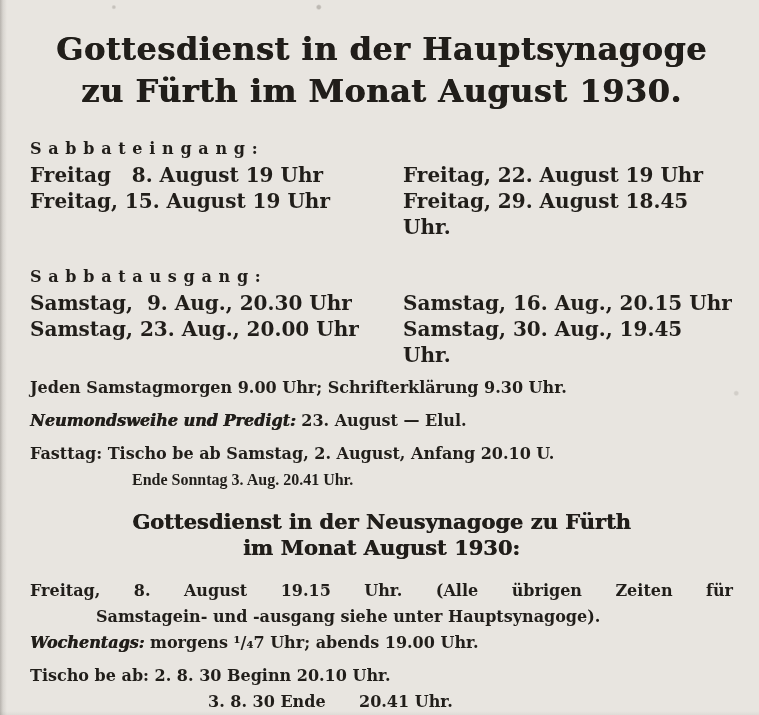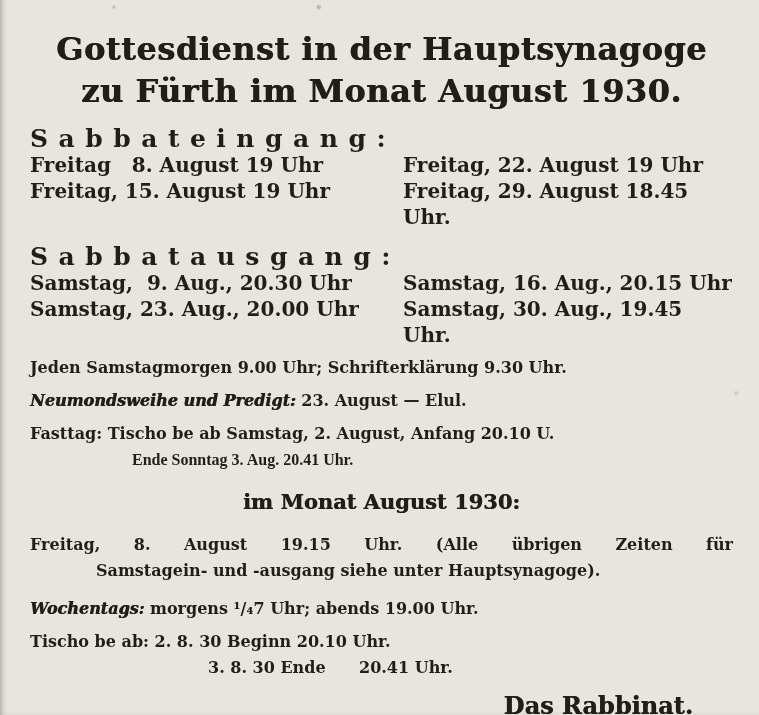--- a/index.html
+++ b/index.html
@@ -24,31 +24,31 @@
   .main-title{
     margin:4px 0 0 0;
     text-align:center;
     font-size:32px;
     line-height:42px;
     letter-spacing:.5px;
     text-shadow:.6px 0 0 currentColor;
   }
   .main-title span{display:block;}
   .spaced-heading{
-    font-size:25px;
+    font-size:16px;
     line-height:26px;
     letter-spacing:.42em;
-    margin-top:14px;
+    margin-top:24px;
   }
   .body-line{font-size:16px;line-height:26px;}
   .two-col{display:flex;font-size:20px;line-height:26px;gap:19px;}
   .two-col .col-left{width:354px;flex:0 0 auto;}
   .two-col .col-right{flex:1 1 auto;}
   .gap-sm{margin-top:7px;}
-  .gap-md{margin-top:12px;}
+  .gap-md{}
   .xb{text-shadow:.6px 0 0 currentColor;font-style:italic;}
   .hang-fasttag{margin-left:102px;font-family:Liberation Serif, serif;}
   .hang-freitag{margin-left:66px;}
   .hang-tischo{margin-left:178px;}
   .sub-title{
     text-align:center;
     font-size:21px;
     line-height:26px;
     margin-top:16px;
     text-shadow:.5px 0 0 currentColor;
@@ -103,20 +103,21 @@
   </div>
 
   <div>
     <div class="body-line gap-sm">
       <span class="t">Fasttag:</span><span class="t"> Tischo be ab Samstag, 2. August, Anfang 20.10 U.</span>
     </div>
     <div class="body-line hang-fasttag t">Ende Sonntag 3. Aug. 20.41 Uhr.</div>
   </div>
 
   <h2 class="sub-title">
+    <span class="t">Gottesdienst in der Neusynagoge zu Fürth</span>
     <span class="t">im Monat August 1930:</span>
   </h2>
 
   <div>
     <span class="body-line gap-sm justify-line t">Freitag, 8. August 19.15 Uhr. (Alle übrigen Zeiten für</span>
     <div class="body-line hang-freitag t">Samstagein- und -ausgang siehe unter Hauptsynagoge).</div>
   </div>
 
   <div class="body-line gap-md">
     <span class="xb t">Wochentags:</span><span class="t"> morgens ¹/₄7 Uhr; abends 19.00 Uhr.</span>

